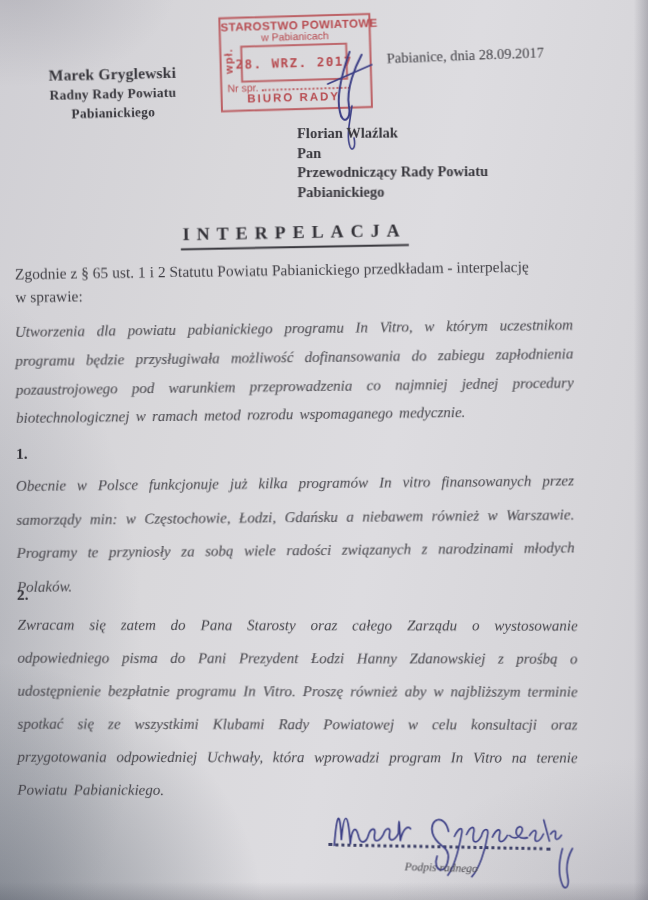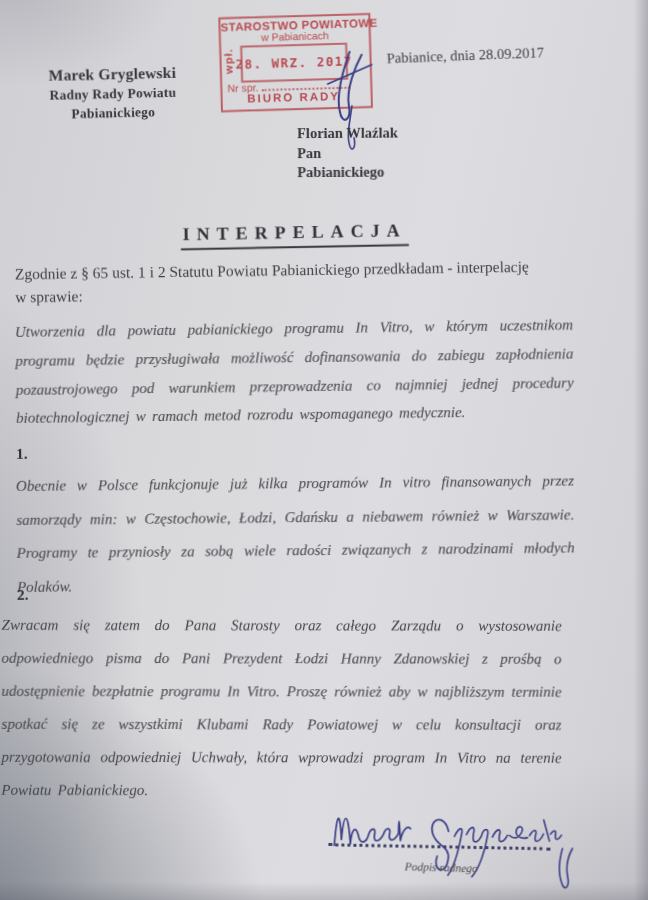--- a/index.html
+++ b/index.html
@@ -63,21 +63,21 @@
          color:#333238;border-bottom:2.5px solid #3a393f;padding:0 2px 3px 2px;}
 
   
   .intro{left:16px;top:258px;width:562px;font-size:15.5px;line-height:1.5;transform:rotate(-0.5deg);}
   .para{font-style:italic;font-size:15px;text-align:justify;word-spacing:2.5px;color:#45444a;}
   .subject{left:16px;top:314px;width:558px;line-height:1.92;transform:rotate(-0.4deg);}
   .secnum{font-weight:bold;font-size:15.5px;font-style:normal;color:#333238;}
   .s1num{left:16px;top:443px;}
   .s1{left:16px;top:467px;width:558px;line-height:2.24;transform:rotate(-0.2deg);}
   .s2num{left:16px;top:584px;}
-  .s2{left:0;top:609px;width:560px;line-height:2.2;transform:rotate(0.45deg);}
+  .s2{left:16px;top:609px;width:560px;line-height:2.2;transform:rotate(0.45deg);}
 
   
   .sig-line{left:326px;top:846px;width:222px;height:0;border-bottom:3px dotted #41446a;transform:rotate(1.4deg);}
   .sig-caption{left:402px;top:862px;font-size:11.5px;font-style:italic;transform:rotate(2deg);color:#4a494f;}
 </style>
 </head>
 <body>
 
 <div class="photo-bg"></div>
 
@@ -107,20 +107,21 @@
     <path class="ink" stroke-width="2" d="M38 4 C30 26 24 48 28 64 C30 77 40 73 37 58 C34 41 44 18 50 7"></path>
     <path class="ink" stroke-width="1.8" d="M16 36 C30 30 46 23 60 17"></path>
     <path class="ink" stroke-width="1.6" d="M40 58 C38 74 34 88 38 99 C40 104 44 100 42 90"></path>
   </svg>
 
   <div class="abs dateline">Pabianice, dnia 28.09.2017</div>
 
   <div class="abs recipient">
     <div>Florian Wlaźlak</div>
     <div>Pan</div>
+    <div>Przewodniczący Rady Powiatu</div>
     <div>Pabianickiego</div>
   </div>
 
   <div class="abs title-wrap">
     <span class="title">INTERPELACJA</span>
   </div>
 
   <div class="abs intro">
     <div>Zgodnie z § 65 ust. 1 i 2 Statutu Powiatu Pabianickiego przedkładam - interpelację</div>
     <div>w sprawie:</div>

